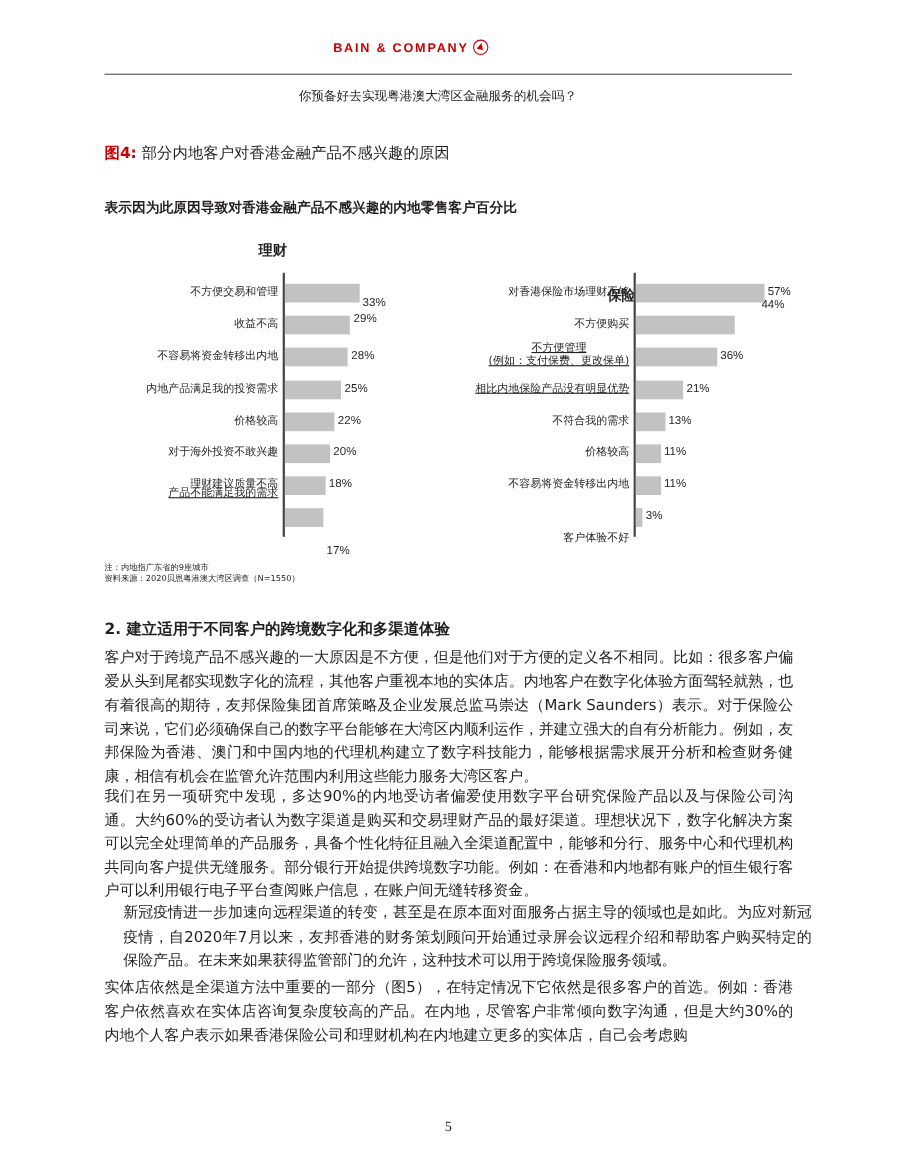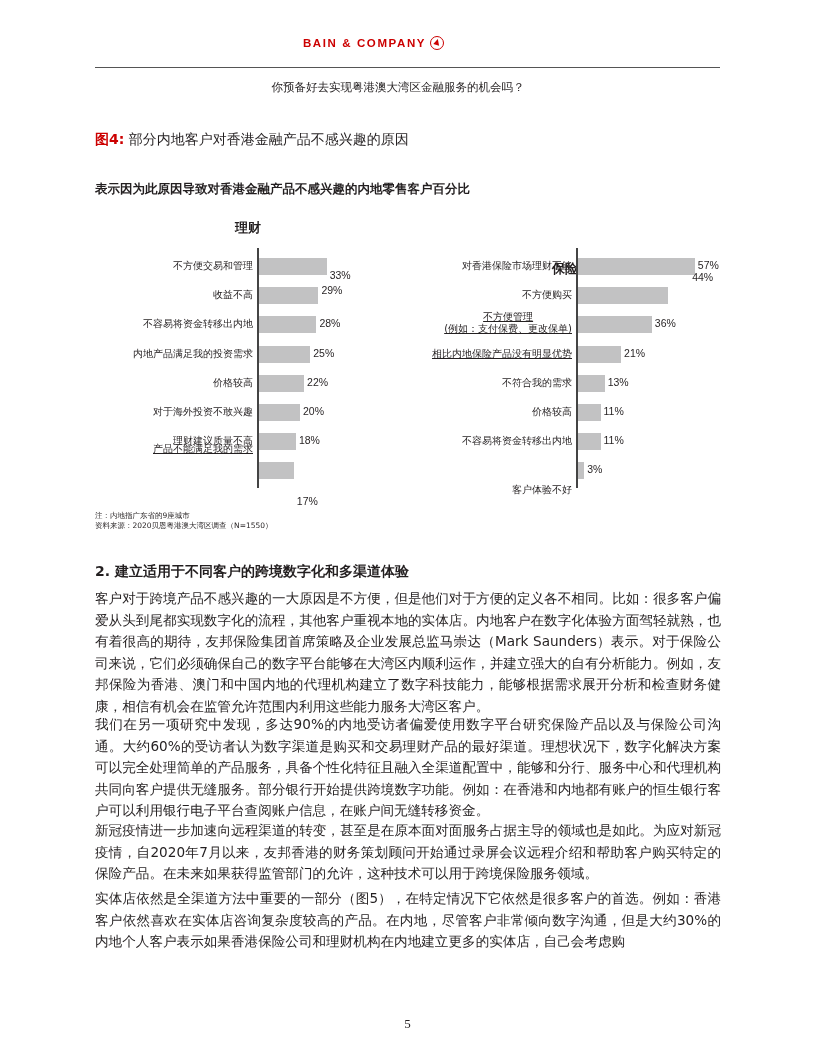--- a/index.html
+++ b/index.html
@@ -55,21 +55,21 @@
 <div id="right-rows"></div>
 
 <div class="notes">
   <div>注：内地指广东省的9座城市</div>
   <div>资料来源：2020贝恩粤港澳大湾区调查（N=1550）</div>
 </div>
 
 <div class="section-heading">2. 建立适用于不同客户的跨境数字化和多渠道体验</div>
 <div class="para" style="top:588px;">客户对于跨境产品不感兴趣的一大原因是不方便，但是他们对于方便的定义各不相同。比如：很多客户偏爱从头到尾都实现数字化的流程，其他客户重视本地的实体店。内地客户在数字化体验方面驾轻就熟，也有着很高的期待，友邦保险集团首席策略及企业发展总监马崇达（Mark Saunders）表示。对于保险公司来说，它们必须确保自己的数字平台能够在大湾区内顺利运作，并建立强大的自有分析能力。例如，友邦保险为香港、澳门和中国内地的代理机构建立了数字科技能力，能够根据需求展开分析和检查财务健康，相信有机会在监管允许范围内利用这些能力服务大湾区客户。</div>
 <div class="para" style="top:714px;">我们在另一项研究中发现，多达90%的内地受访者偏爱使用数字平台研究保险产品以及与保险公司沟通。大约60%的受访者认为数字渠道是购买和交易理财产品的最好渠道。理想状况下，数字化解决方案可以完全处理简单的产品服务，具备个性化特征且融入全渠道配置中，能够和分行、服务中心和代理机构共同向客户提供无缝服务。部分银行开始提供跨境数字功能。例如：在香港和内地都有账户的恒生银行客户可以利用银行电子平台查阅账户信息，在账户间无缝转移资金。</div>
-<div class="para" style="top:820px;">新冠疫情进一步加速向远程渠道的转变，甚至是在原本面对面服务占据主导的领域也是如此。为应对新冠疫情，自2020年7月以来，友邦香港的财务策划顾问开始通过录屏会议远程介绍和帮助客户购买特定的保险产品。在未来如果获得监管部门的允许，这种技术可以用于跨境保险服务领域。</div>
+<div class="para" style="top:820px;margin-left:17px;">新冠疫情进一步加速向远程渠道的转变，甚至是在原本面对面服务占据主导的领域也是如此。为应对新冠疫情，自2020年7月以来，友邦香港的财务策划顾问开始通过录屏会议远程介绍和帮助客户购买特定的保险产品。在未来如果获得监管部门的允许，这种技术可以用于跨境保险服务领域。</div>
 <div class="para" style="top:888px;">实体店依然是全渠道方法中重要的一部分（图5），在特定情况下它依然是很多客户的首选。例如：香港客户依然喜欢在实体店咨询复杂度较高的产品。在内地，尽管客户非常倾向数字沟通，但是大约30%的内地个人客户表示如果香港保险公司和理财机构在内地建立更多的实体店，自己会考虑购</div>
 
 <div class="page-num">5</div>
 
 <div class="row-label" style="position: absolute; right: 562px; top: 260px;">不方便交易和管理</div>
 <div class="bar" style="left: 259px; top: 258px; width: 67.65px;"></div>
 <div class="bar-value" style="left: 329.65px; top: 269px;">33%</div>
 <div class="row-label" style="position: absolute; right: 562px; top: 289.2px;">收益不高</div>
 <div class="bar" style="left: 259px; top: 287.2px; width: 59.45px;"></div>
 <div class="bar-value" style="left: 321.45px; top: 284px;">29%</div>

